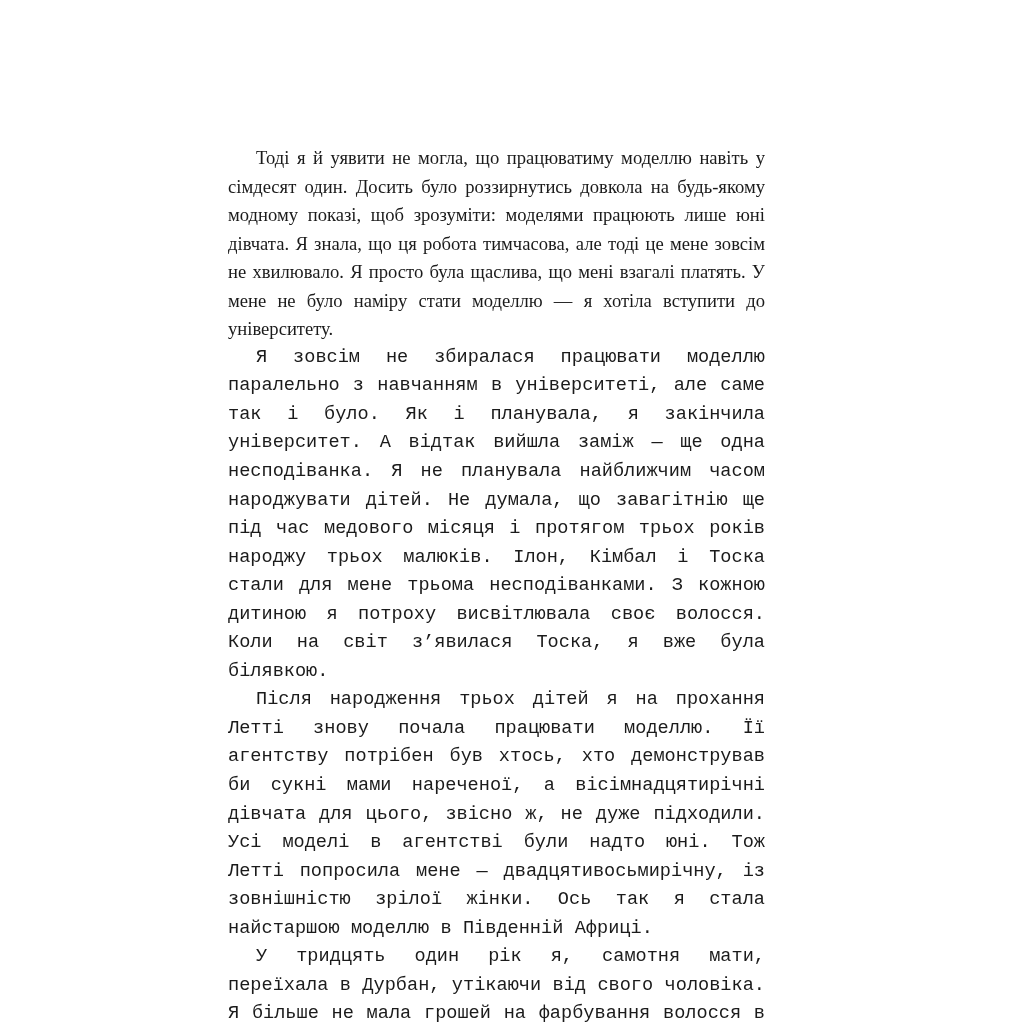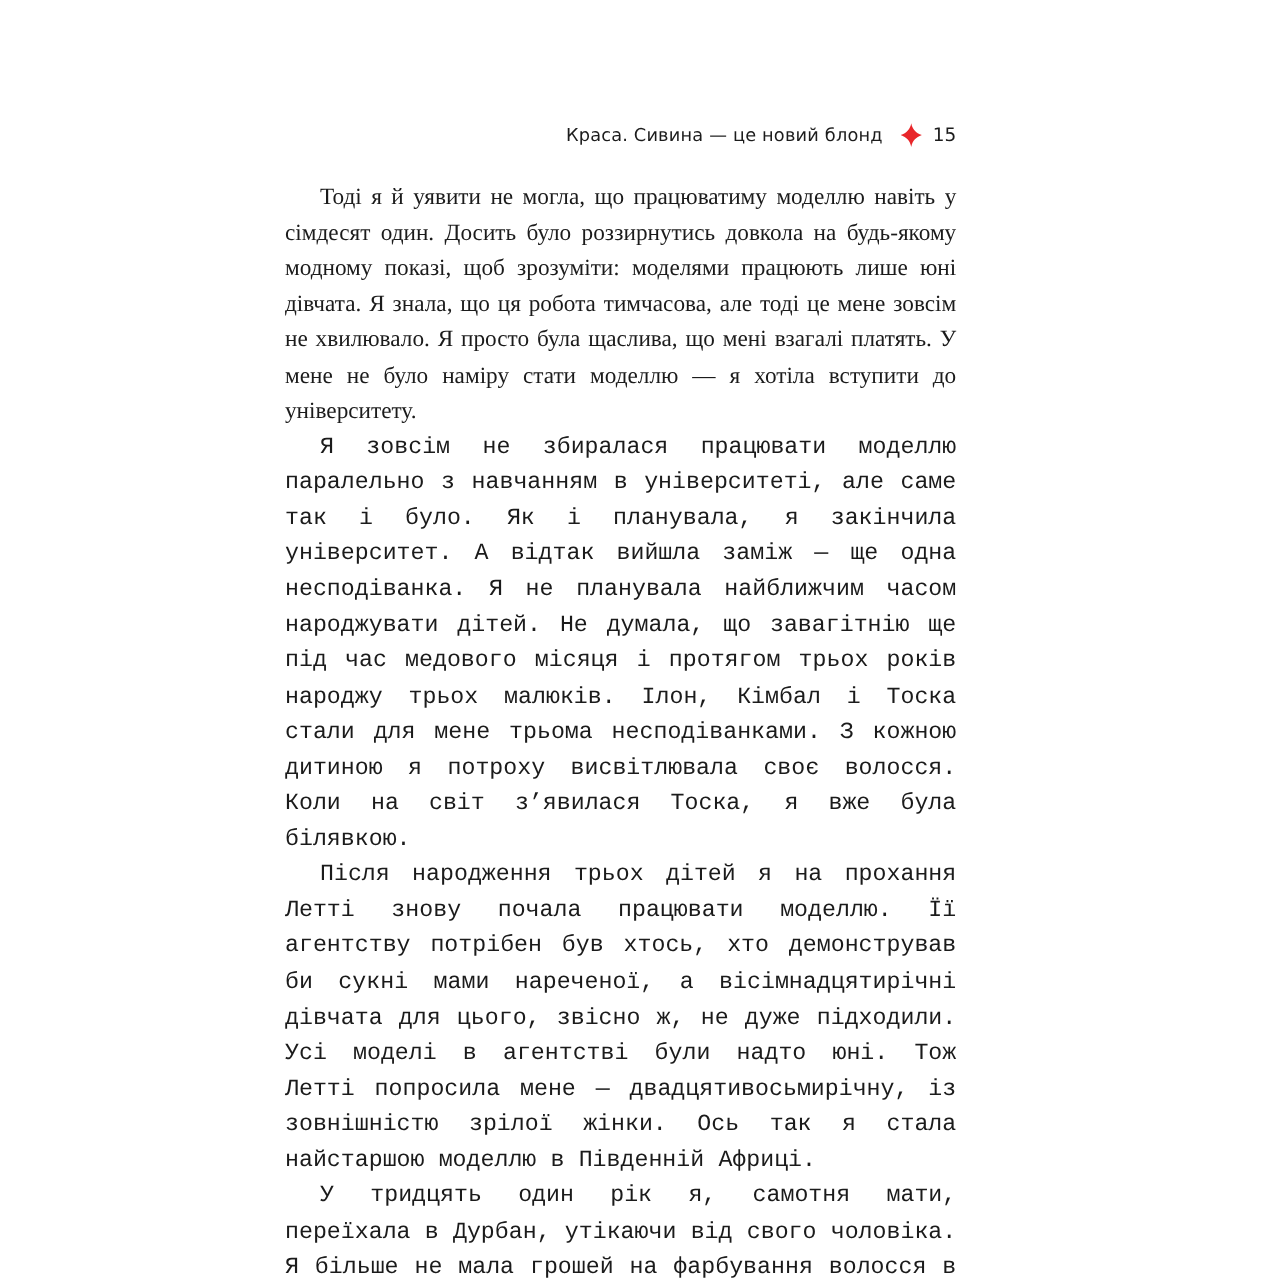--- a/index.html
+++ b/index.html
@@ -90,31 +90,20 @@
   .para + .para {
     margin-top: 0;
     font-family: Liberation Mono, monospace;
   }
 </style>
 </head>
 <body>
 
 <div class="page">
 
-  <div class="running-head">
-    <span class="running-head-title">Краса. Сивина — це новий блонд</span>
-
-    <span class="running-head-ornament">
-      <svg viewBox="0 0 22 22" xmlns="http://www.w3.org/2000/svg" aria-hidden="true">
-        <path d="M11 1.5 C11.9 6.4 14.6 9.1 19.5 11 C14.6 12.9 11.9 15.6 11 20.5 C10.1 15.6 7.4 12.9 2.5 11 C7.4 9.1 10.1 6.4 11 1.5 Z" fill="#E8262A"></path>
-      </svg>
-    </span>
-
-    <span class="running-head-folio">15</span>
-  </div>
 
   <div class="text-block">
     <p class="para indent">Тоді я й уявити не могла, що працюватиму моделлю навіть у сімдесят один. Досить було роззирнутись довкола на будь-якому модному показі, щоб зрозуміти: моделями працюють лише юні дівчата. Я знала, що ця робота тимчасова, але тоді це мене зовсім не хвилювало. Я просто була щаслива, що мені взагалі платять. У мене не було наміру стати моделлю — я хотіла вступити до університету.</p>
     <p class="para indent">Я зовсім не збиралася працювати моделлю паралельно з навчанням в університеті, але саме так і було. Як і планувала, я закінчила університет. А відтак вийшла заміж — ще одна несподіванка. Я не планувала найближчим часом народжувати дітей. Не думала, що завагітнію ще під час медового місяця і протягом трьох років народжу трьох малюків. Ілон, Кімбал і Тоска стали для мене трьома несподіванками. З кожною дитиною я потроху висвітлювала своє волосся. Коли на світ з’явилася Тоска, я вже була білявкою.</p>
     <p class="para indent">Після народження трьох дітей я на прохання Летті знову почала працювати моделлю. Її агентству потрібен був хтось, хто демонстрував би сукні мами нареченої, а вісімнадцятирічні дівчата для цього, звісно ж, не дуже підходили. Усі моделі в агентстві були надто юні. Тож Летті попросила мене — двадцятивосьмирічну, із зовнішністю зрілої жінки. Ось так я стала найстаршою моделлю в Південній Африці.</p>
     <p class="para indent">У тридцять один рік я, самотня мати, переїхала в Дурбан, утікаючи від свого чоловіка. Я більше не мала грошей на фарбування волосся в салоні, тож воно набуло різних відтінків блонду й оранжевого. Таке волосся, як у мене, називали «блоранжевим». Вигляд у мене був не надто привабливий.</p>
   </div>
 
 </div>
 

